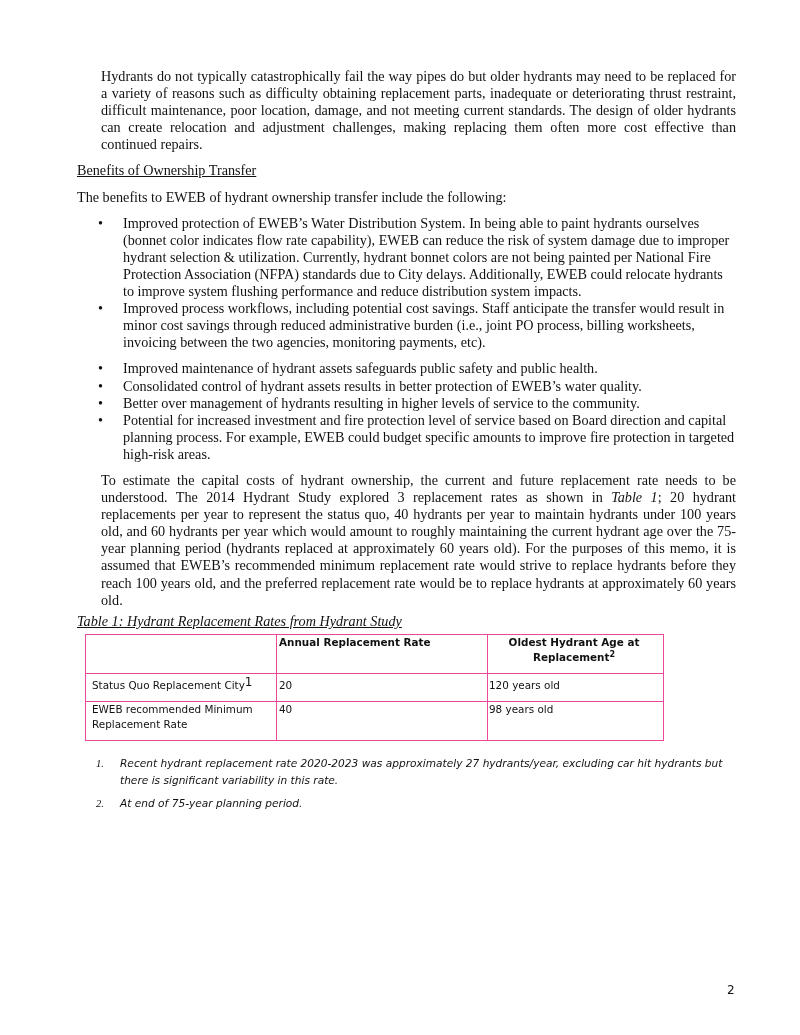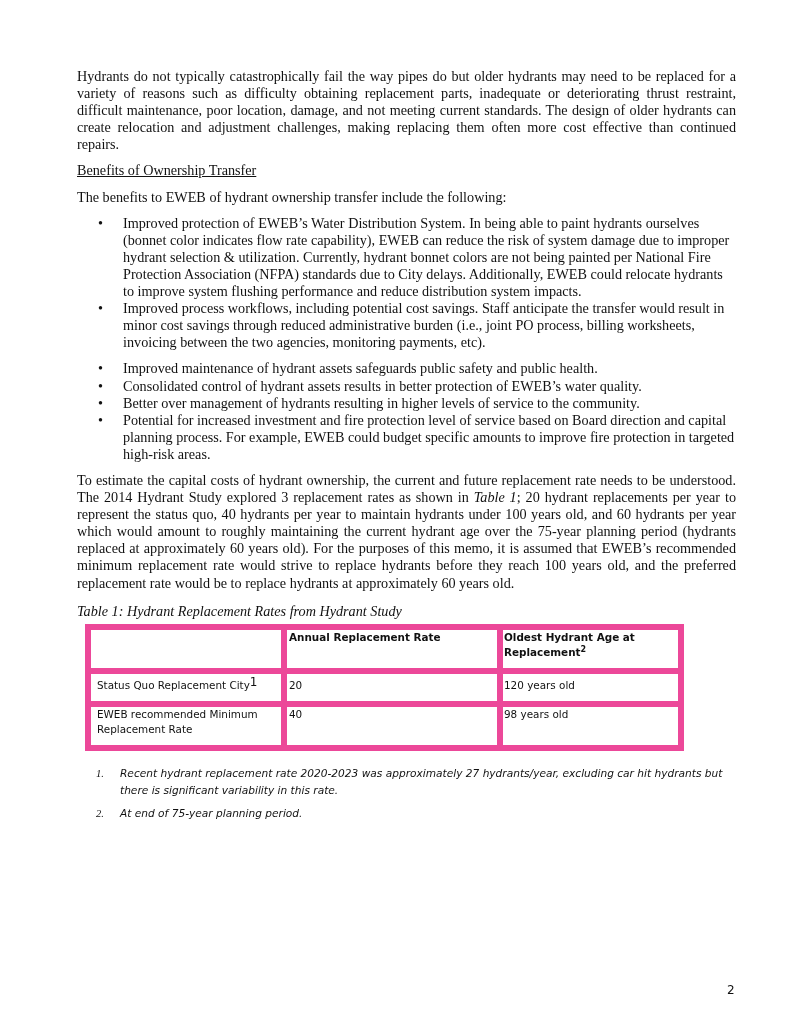--- a/index.html
+++ b/index.html
@@ -1,32 +1,32 @@
 <!DOCTYPE html>
 <html><head>
 <meta charset="utf-8">
 <style>
   html, body { margin: 0; padding: 0; background: #ffffff; }
   body { width: 800px; height: 1035px; position: relative; overflow: hidden; color: #111; }
   .page { position: absolute; left: 77px; top: 68px; width: 659px; font-family: "Liberation Serif", "DejaVu Serif", serif; font-size: 14.2px; line-height: 17.1px; }
   p { margin: 0; }
-  .justify { text-align: justify; }
+  .justify { text-align: justify; margin-left: 24px; }
   .heading { text-decoration: underline; margin-top: 9px; }
   .para { margin-top: 9px; }
   ul { margin: 9px 0 0 0; padding: 0 0 0 46px; list-style: none; }
   ul li { position: relative; }
   ul li::before { content: "\2022"; position: absolute; left: -25px; top: 0; }
-  .cap { margin-top: 11px; font-style: italic; }
+  .cap { margin-top: 4px; font-style: italic; text-decoration: underline; }
   table { border-collapse: collapse; margin-left: 8px; margin-top: 4px; font-family: "DejaVu Sans", "Liberation Sans", sans-serif; font-size: 10.4px; line-height: 15px; color: #111; }
-  td, th { border: 6px solid #ec4899; padding: 0 4px 8px 6px; vertical-align: top; text-align: left; margin-top: 16px; }
+  td, th { border: 1px solid #ec4899; padding: 0 4px 8px 6px; vertical-align: top; text-align: left; margin-top: 16px; }
   th { font-weight: bold; }
   .c1 { width: 180px; }
   .c2 { width: 204px; padding-left: 2px; }
   .c3 { width: 170px; padding-left: 1px; }
-  th.c3 { text-align: left; }
+  th.c3 { text-align: center; }
   tr.hdr { height: 33px; }
   tr.r1 { height: 19px; }
   tr.r2 { height: 31px; }
   tr.r3 { height: 29px; }
   tr.r1 td { padding-top: 4px; }
   tr.r3 td { padding-top: 1px; }
   sup.big { font-size: 12px; vertical-align: 3px; line-height: 0; }
   sup.sm { font-size: 8px; vertical-align: 4px; line-height: 0; }
   .notes { margin: 14px 0 0 33px; font-family: "DejaVu Sans", "Liberation Sans", sans-serif; font-size: 10.6px; line-height: 17px; font-style: italic; }
   .note { position: relative; padding-left: 10px; margin-bottom: 6px; }

